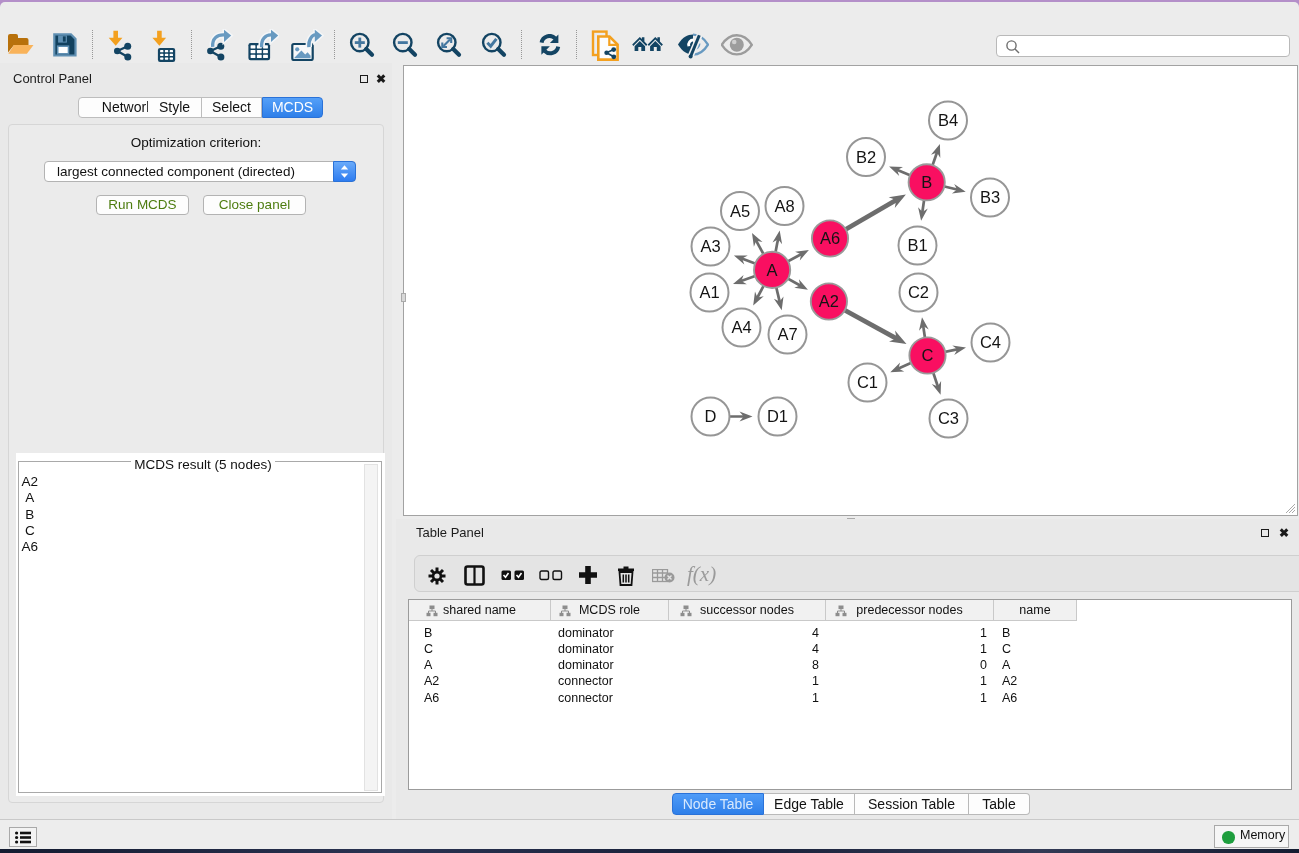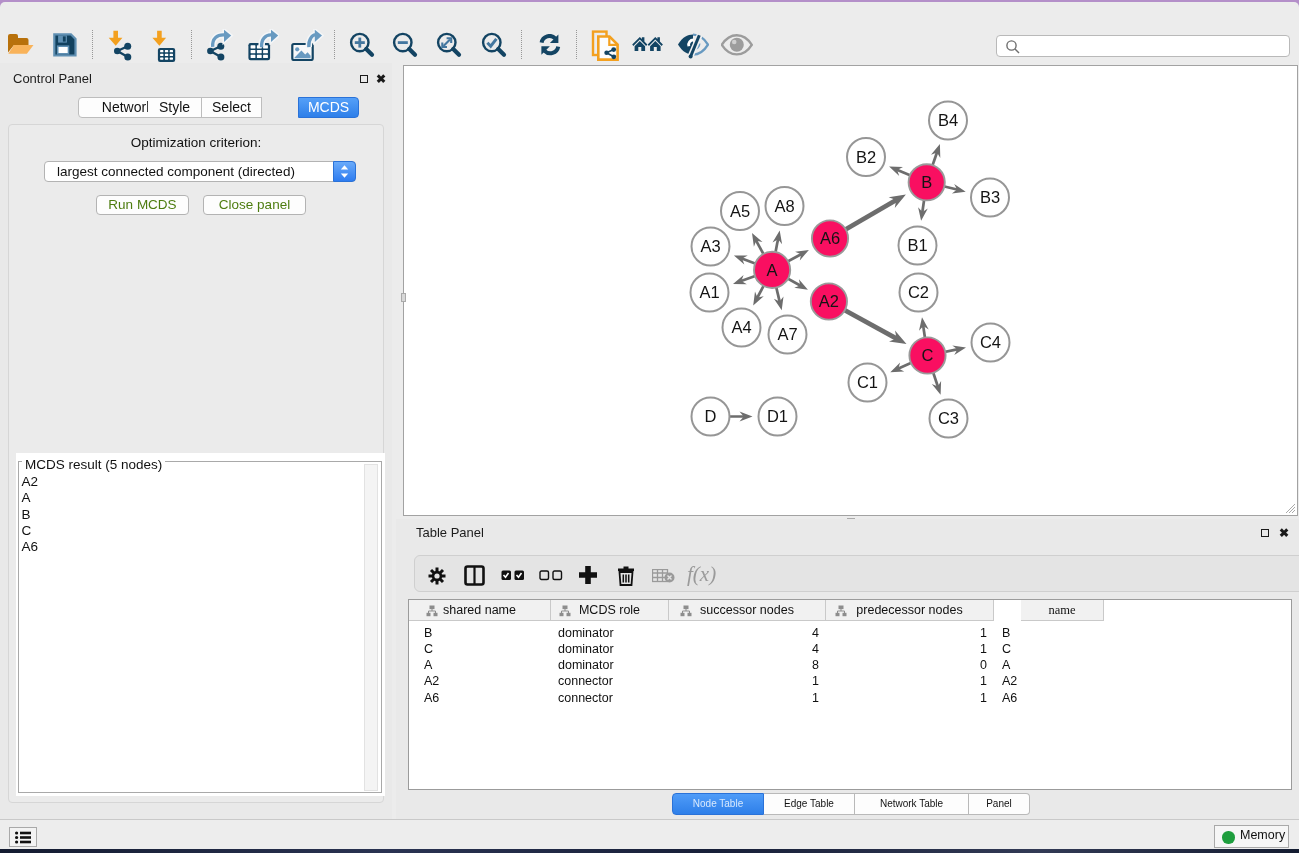--- a/index.html
+++ b/index.html
@@ -38,21 +38,21 @@
 #tpanel { position:absolute; left:396px; top:517px; width:903px; height:300px; background:#e9e9e9; }
 #ttoolbar { position:absolute; left:18px; top:36px; width:1002px; height:37px;
   background:#e4e4e4; border:1px solid #cfcfcf; border-radius:6px; }
 #ttable { position:absolute; left:12px; top:80px; width:884px; height:191px;
   background:#fff; border:1px solid #9b9b9b; }
 .hcell { position:absolute; top:0; height:21px; background:#f1f1f1;
   border-right:1px solid #c9c9c9; border-bottom:1px solid #c9c9c9;
   font-size:12.5px; color:#111; text-align:center; line-height:21px; }
 .trow { position:absolute; font-size:12.5px; color:#111; height:16px; line-height:16px; }
 .btab { position:absolute; top:0; height:22px; background:#fdfdfd; border:1px solid #b9b9b9;
-  font-size:10px; color:#111; text-align:center; line-height:20px; }
+  font-size:14px; color:#111; text-align:center; line-height:20px; }
 
 #statusbar { position:absolute; left:0; top:817px; width:1299px; height:32px;
   background:#ededed; border-top:1px solid #c9c9c9; }
 #deskbottom { position:absolute; left:0; top:846.5px; width:1299px; height:4.5px;
   background:linear-gradient(90deg,#131b30,#2a3352 30%,#171f38 55%,#323a55 80%,#141c31); }
 </style>
 </head>
 <body>
 <div id="app">
 
@@ -199,36 +199,36 @@
   </div>
 
   <div id="cpanel">
     <div class="paneltitle" style="position:absolute;left:13px;top:8px;">Control Panel</div>
     <div class="winbtn-sq" style="left:360px;top:12px;"></div>
     <div class="winbtn-x" style="left:376px;top:11px;">✖</div>
     <div class="tab" style="left:78px;width:87px;border-radius:4px 0 0 4px;line-height:19px;padding-left:12px;">Network</div>
     <div class="tab" style="left:148px;width:54px;border-left:none;line-height:19px;">Style</div>
     <div class="tab" style="left:202px;width:60px;border-left:none;line-height:19px;">Select</div>
     <div class="tab" style="left:262px;width:61px;border:1px solid #2a72d8;border-radius:0 4px 4px 0;
-      background:linear-gradient(#55a0f8,#2e7fe9);color:#fff;line-height:19px;margin-left:36px;">MCDS</div>
+      background:linear-gradient(#55a0f8,#2e7fe9);color:#fff;line-height:19px;">MCDS</div>
     <div id="innerpanel">
       <div style="position:absolute;left:35px;top:36px;width:312px;height:21px;background:#fff;border:1px solid #b3b3b3;border-radius:4px;">
         <div style="position:absolute;left:12px;top:2px;font-size:13.5px;color:#111;">largest connected component (directed)</div>
         <div style="position:absolute;right:-1px;top:-1px;width:23px;height:21px;border-radius:0 4px 4px 0;background:linear-gradient(#6aabfa,#2e7cf0);border:1px solid #2a72d8;">
           <svg width="21" height="19" viewBox="0 0 21 19">
             <path d="M6.8,7.4 L10.5,3.2 L14.2,7.4 Z" fill="#fff"></path>
             <path d="M6.8,11.6 L10.5,15.8 L14.2,11.6 Z" fill="#fff"></path>
           </svg>
         </div>
       </div>
       <div style="position:absolute;left:0;top:10px;width:100%;text-align:center;font-size:13.5px;color:#111;">Optimization criterion:</div>
       <div class="btn" style="left:87px;top:70px;width:93px;height:20px;line-height:18px;">Run MCDS</div>
       <div class="btn" style="left:194px;top:70px;width:103px;height:20px;line-height:18px;">Close panel</div>
 
-      <div style="position:absolute;left:7px;top:328px;width:369px;height:343px;background:#fff;">
+      <div style="position:absolute;left:7px;top:328px;width:369px;height:343px;background:#fff;text-align:center;">
         <fieldset style="position:absolute;left:2px;top:1px;width:364px;height:339px;border:1px solid #a9a9a9;border-radius:0;">
           <legend style="font-size:13.5px;color:#111;margin-left:3px;padding:0 3px;transform:translateY(2.5px);">MCDS result (5 nodes)</legend>
         </fieldset>
         <div style="position:absolute;left:5.5px;top:21px;font-size:13.5px;color:#111;line-height:16.3px;">A2<br>A<br>B<br>C<br>A6</div>
         <div style="position:absolute;left:348px;top:11px;width:14px;height:327px;background:#f4f4f4;border:1px solid #e2e2e2;"></div>
       </div>
     </div>
   </div>
 
   <div id="netwin">
@@ -368,21 +368,21 @@
           <circle cx="17.5" cy="8.5" r="5" fill="#9a9a9a"></circle>
           <path d="M15.5,6.5 l4,4 M19.5,6.5 l-4,4" stroke="#e4e4e4" stroke-width="1.4"></path>
         </svg>
 <div class="abs" style="left:272px;top:6px;font-family:'Liberation Serif',serif;font-style:italic;font-size:21px;color:#9a9a9a;">f(x)</div>
     </div>
     <div id="ttable">
       <div class="hcell" style="left:0px;width:142px;">shared name</div>
 <div class="hcell" style="left:142px;width:118px;">MCDS role</div>
 <div class="hcell" style="left:260px;width:157px;">successor nodes</div>
 <div class="hcell" style="left:417px;width:168px;">predecessor nodes</div>
-<div class="hcell" style="left:612px;width:83px;font-family:Liberation Serif, serif;">name</div>
+<div class="hcell" style="left:585px;width:83px;">name</div>
 <svg class="abs" style="left:17px;top:5px;" width="12" height="12" viewBox="0 0 12 12">
           <rect x="3.5" y="0.5" width="5" height="3.6" fill="#8d8d8d"></rect>
           <path d="M6,4 v2 M2.5,6 h7 M2.5,6 v2 M9.5,6 v2" stroke="#8d8d8d" stroke-width="1" fill="none"></path>
           <rect x="0.5" y="7.8" width="4" height="3.4" fill="#8d8d8d"></rect>
           <rect x="7.5" y="7.8" width="4" height="3.4" fill="#8d8d8d"></rect>
         </svg>
 <svg class="abs" style="left:150px;top:5px;" width="12" height="12" viewBox="0 0 12 12">
           <rect x="3.5" y="0.5" width="5" height="3.6" fill="#8d8d8d"></rect>
           <path d="M6,4 v2 M2.5,6 h7 M2.5,6 v2 M9.5,6 v2" stroke="#8d8d8d" stroke-width="1" fill="none"></path>
           <rect x="0.5" y="7.8" width="4" height="3.4" fill="#8d8d8d"></rect>
@@ -421,22 +421,22 @@
 <div class="trow" style="left:417px;top:73.39999999999999px;width:161px;text-align:right;">1</div>
 <div class="trow" style="left:593px;top:73.39999999999999px;width:70px;">A2</div>
 <div class="trow" style="left:15px;top:89.69999999999999px;width:120px;">A6</div>
 <div class="trow" style="left:149px;top:89.69999999999999px;width:100px;">connector</div>
 <div class="trow" style="left:260px;top:89.69999999999999px;width:150px;text-align:right;">1</div>
 <div class="trow" style="left:417px;top:89.69999999999999px;width:161px;text-align:right;">1</div>
 <div class="trow" style="left:593px;top:89.69999999999999px;width:70px;">A6</div>
     </div>
     <div class="btab" style="left:276px;width:92px;top:274px;background:linear-gradient(#4f9cf8,#2e7fe9);color:#d8e9fd;border:1px solid #2a72d8;border-radius:4px 0 0 4px;">Node Table</div>
 <div class="btab" style="left:368px;width:91px;top:274px;border-left:none;">Edge Table</div>
-<div class="btab" style="left:459px;width:114px;top:274px;border-left:none;">Network Table</div>
-<div class="btab" style="left:573px;width:61px;top:274px;border-left:none;border-radius:0 4px 4px 0;">Panel</div>
+<div class="btab" style="left:459px;width:114px;top:274px;border-left:none;">Session Table</div>
+<div class="btab" style="left:573px;width:61px;top:274px;border-left:none;border-radius:0 4px 4px 0;">Table</div>
   </div>
 
   <div id="statusbar">
     <div style="position:absolute;left:9px;top:7px;width:28px;height:20px;background:#f3f3f3;border:1px solid #a9a9a9;">
       <svg width="16" height="13" viewBox="0 0 16 13" style="position:absolute;left:5px;top:3px;">
         <circle cx="1.6" cy="2" r="1.6" fill="#111"></circle>
           <rect x="5" y="0.7" width="11" height="2.6" fill="#111"></rect>
         <circle cx="1.6" cy="6.5" r="1.6" fill="#111"></circle>
           <rect x="5" y="5.2" width="11" height="2.6" fill="#111"></rect>
         <circle cx="1.6" cy="11" r="1.6" fill="#111"></circle>

